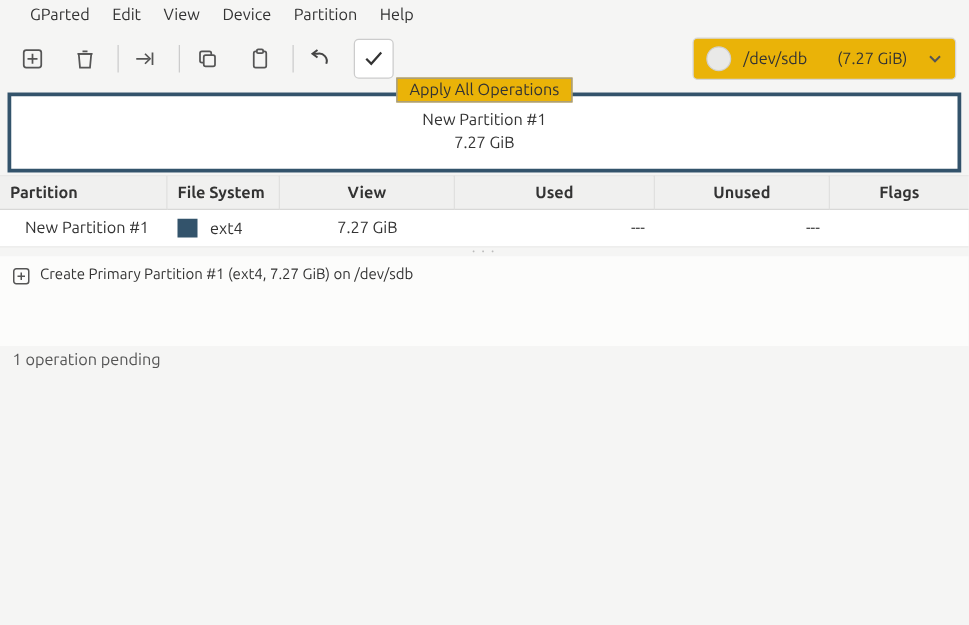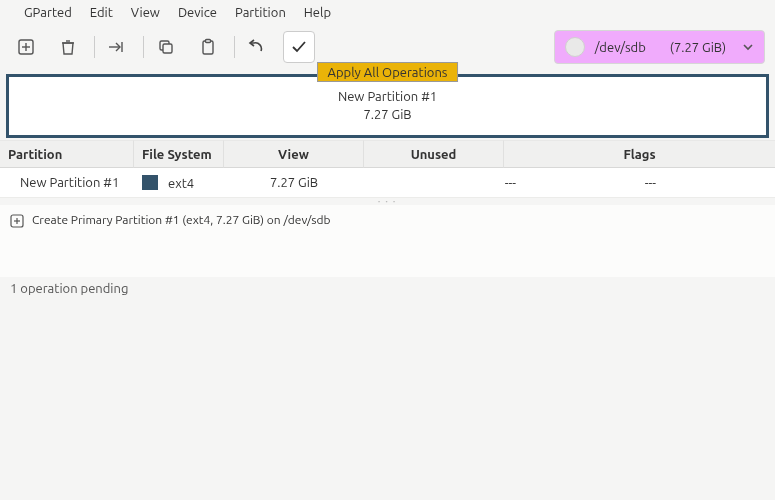--- a/index.html
+++ b/index.html
@@ -7,21 +7,21 @@
   body { font-family: "Ubuntu", "Segoe UI", sans-serif; font-size: 13px; color: #333; background: #f5f5f4; display: flex; flex-direction: column; }
   
   .menubar { display: flex; gap: 18px; padding: 5px 24px; font-size: 13px; color: #333; }
   .menubar span { cursor: default; }
   
   .toolbar { display: flex; align-items: center; padding: 6px 10px 10px 10px; gap: 0; }
   .tbtn { width: 32px; height: 32px; display: flex; align-items: center; justify-content: center; color: #444; border-radius: 4px; margin-right: 10px; }
   .tbtn.sel { background: #fff; border: 1px solid #ccc; }
   .sep { width: 1px; height: 22px; background: #ccc; margin: 0 6px 0 0; }
   .spacer { flex: 1; }
-  .devsel { display: flex; align-items: center; background: #f0abfc; border: 1px solid #d6d6d6; border-radius: 4px; padding: 4px 10px; gap: 10px; height: 34px; }
+  .devsel { display: flex; align-items: center; background: #eab308; border: 1px solid #d6d6d6; border-radius: 4px; padding: 4px 10px; gap: 10px; height: 34px; }
   .disk-icon { width: 20px; height: 20px; border-radius: 50%; background: #e9e9e8; border: 1px solid #d0d0cf; flex: none; }
   .devsz { margin-left: 14px; }
   .chev { margin-left: 6px; }
   
   .diagram-wrap { padding: 0 6px; position: relative; }
   .diagram { border: 3px solid #33536b; background: #fff; height: 64px; position: relative; display: flex; flex-direction: column; align-items: center; justify-content: center; }
   .tooltip { position: absolute; top: -12px; left: 50%; transform: translateX(-50%); background: #eab308; border: 1px solid #999; padding: 2px 10px; font-size: 13px; z-index: 2; }
   .diag-label { text-align: center; font-size: 13px; line-height: 1.35; }
   
   .table { margin-top: 2px; }
@@ -129,20 +129,21 @@
     <div class="diag-label">New Partition #1</div>
     <div class="diag-label">7.27 GiB</div>
   </div>
 </div>
 
 <div class="table">
   <div class="thead">
     <div class="th col-part">Partition</div>
     <div class="th col-fs">File System</div>
     <div class="th col-size">View</div>
+    <div class="th col-used">Used</div>
     <div class="th col-un">Unused</div>
     <div class="th col-flags">Flags</div>
   </div>
   <div class="table-area">
     <div class="trow">
       <div class="col-part indent">New Partition #1</div>
       <div class="col-fs fs-cell">
         <span class="fs-swatch"></span>
         <span>ext4</span>
       </div>

